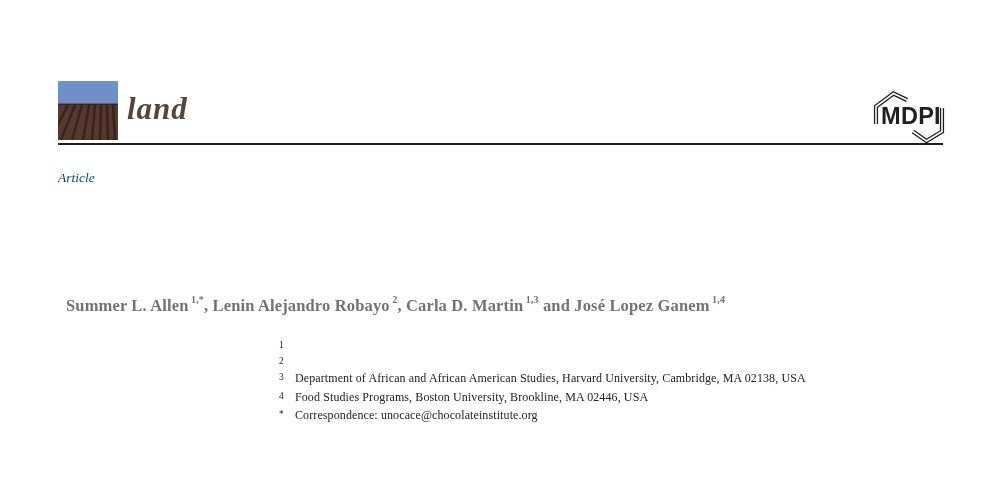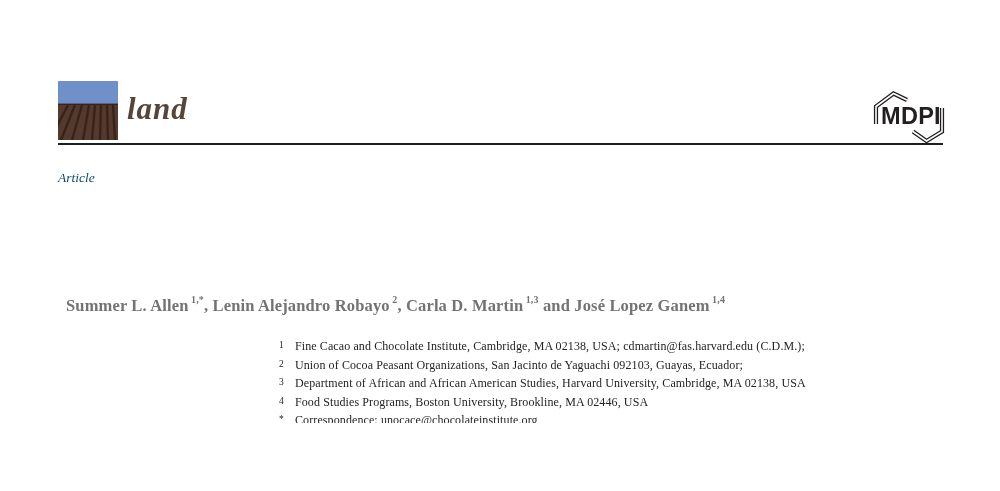--- a/index.html
+++ b/index.html
@@ -87,28 +87,26 @@
   <div class="paper-title">
   </div>
 
   <div class="authors"><span><span>Summer L. Allen</span><sup>1,*</sup><span>, </span></span><span><span>Lenin Alejandro Robayo</span><sup>2</sup><span>, </span></span><span><span>Carla D. Martin</span><sup>1,3</sup><span> and </span></span><span><span>José Lopez Ganem</span><sup>1,4</sup></span></div>
 
   <div class="affiliations">
 
     <div class="aff-row">
       <span class="aff-marker">1</span>
       <div class="aff-text">
-        <div>Fine Cacao and Chocolate Institute, Cambridge, MA 02138, USA; cdmartin@fas.harvard.edu (C.D.M.);</div>
       </div>
     </div>
 
     <div class="aff-row">
       <span class="aff-marker">2</span>
       <div class="aff-text">
-        <div>Union of Cocoa Peasant Organizations, San Jacinto de Yaguachi 092103, Guayas, Ecuador;</div>
       </div>
     </div>
 
     <div class="aff-row">
       <span class="aff-marker">3</span>
       <div class="aff-text">
         <div>Department of African and African American Studies, Harvard University, Cambridge, MA 02138, USA</div>
       </div>
     </div>
 

